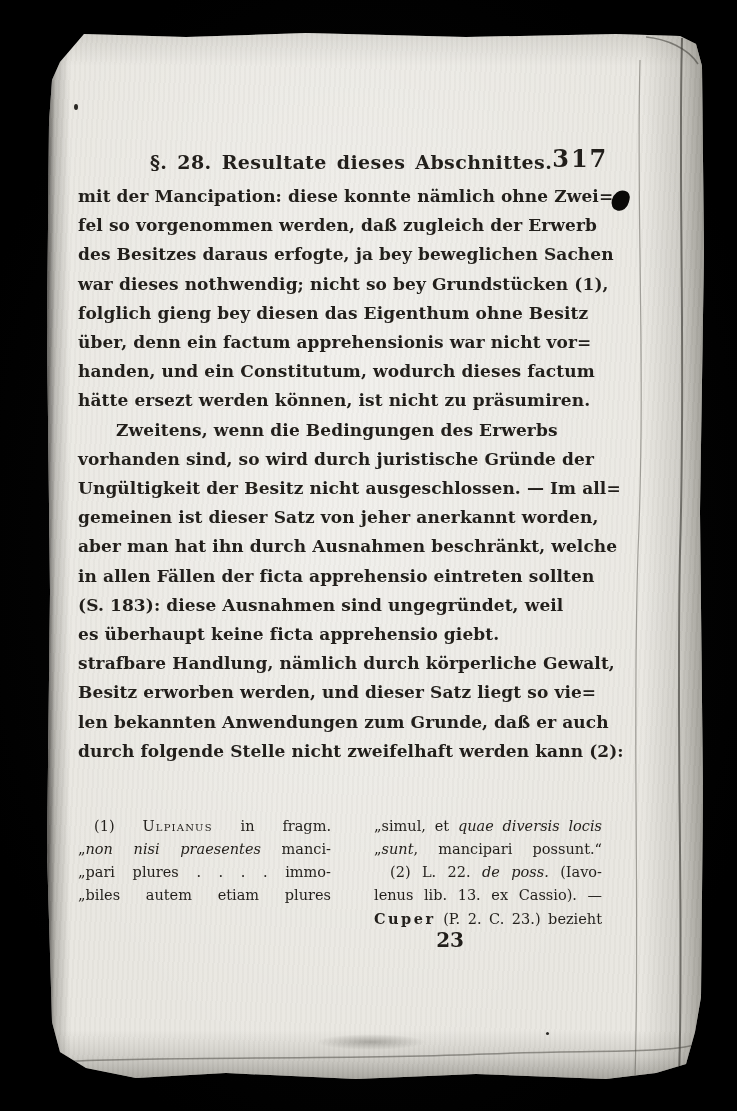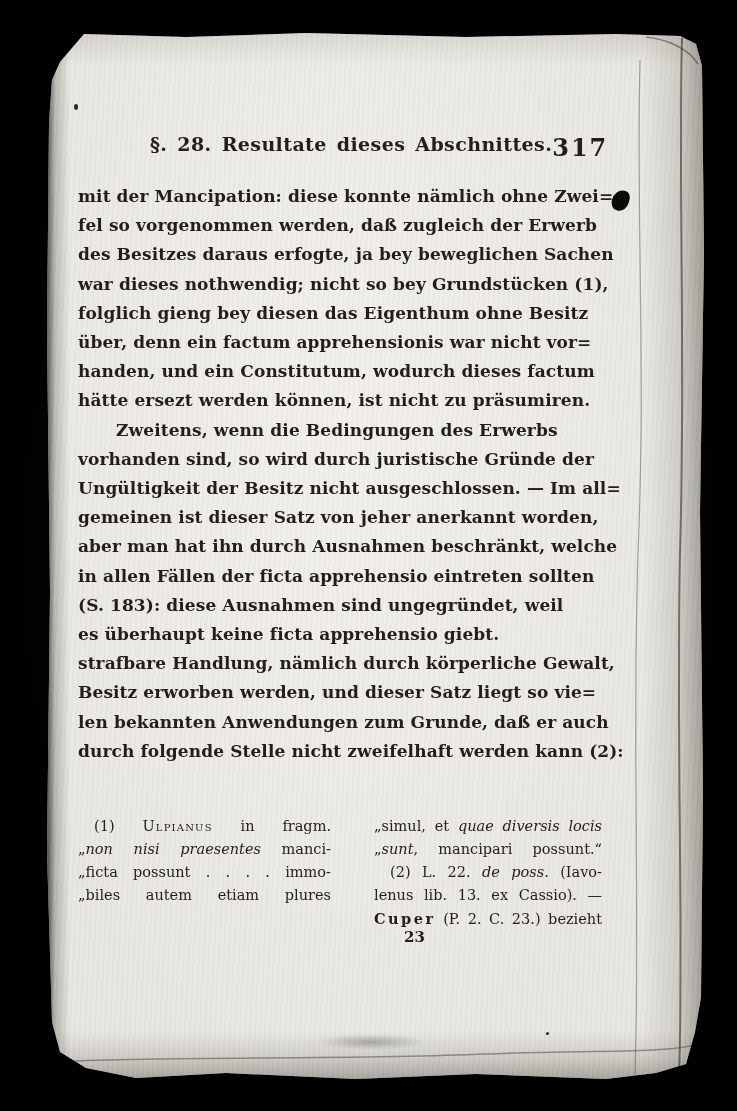--- a/index.html
+++ b/index.html
@@ -21,22 +21,22 @@
       linear-gradient(to bottom, rgba(145,143,135,0.28) 0px, rgba(145,143,135,0) 34px),
       #e8e6e0;
     clip-path:polygon(38px 2px,140px 5px,260px 1px,420px 5px,570px 2px,634px 4px,650px 12px,656px 34px,
       658px 220px,654px 480px,657px 760px,655px 965px,649px 1000px,640px 1032px,610px 1041px,
       560px 1047px,430px 1042px,310px 1047px,180px 1041px,90px 1046px,40px 1036px,14px 1020px,
       6px 990px,1px 820px,4px 560px,1px 300px,3px 90px,6px 48px,14px 30px);
     color:#221f1b;
   }
   .creases{position:absolute;left:0;top:0;width:658px;height:1048px;pointer-events:none;}
   .header{
-    position:absolute;top:101px;left:104px;right:171px;
-    display:flex;justify-content:space-between;align-items:flex-start;
+    position:absolute;top:112px;left:104px;right:171px;
+    display:flex;justify-content:space-between;align-items:flex-end;
     font-weight:bold;font-size:19px;letter-spacing:0.4px;word-spacing:3px;white-space:nowrap;
   }
   .header .sect{margin-right:10px;}
   .header .pagenum{font-weight:bold;font-size:24px;letter-spacing:2px;}
   .bodytext{
     position:absolute;left:32px;top:150px;width:464px;
     font-weight:bold;font-size:17px;letter-spacing:0.1px;
   }
   .line{
     line-height:29.2px;white-space:nowrap;
@@ -47,22 +47,22 @@
   .footnotes{position:absolute;top:783px;left:32px;width:540px;font-size:14.5px;}
   .fn-col{position:absolute;top:0;}
   .fn-col.left{left:0;width:253px;}
   .fn-col.right{left:296px;width:228px;}
   .fn-line{line-height:23px;white-space:nowrap;text-align:justify;text-align-last:justify;}
   .fn-line.indent{text-indent:16px;}
   .s-i{font-style:italic;}
   .s-sc{font-variant:small-caps;letter-spacing:1.2px;margin-top:44px;}
   .s-frsp{font-weight:bold;letter-spacing:2.5px;}
   .signature{
-    position:absolute;left:358px;top:896px;width:60px;text-align:left;
-    font-weight:bold;font-size:15px;
+    position:absolute;left:358px;top:896px;width:60px;text-align:right;
+    font-weight:bold;font-size:20px;
   }
   .blob{
     position:absolute;left:566px;top:158px;width:17px;height:21px;
     background:#0b0a08;border-radius:62% 38% 55% 45%;transform:rotate(14deg);
   }
   .speck{position:absolute;background:#2a2824;border-radius:50%;}
   .speck.s1{left:28px;top:72px;width:4px;height:6px;}
   .speck.s2{left:500px;top:1000px;width:3px;height:3px;}
   .speck.s3{left:160px;top:288px;width:2px;height:2px;}
   .smudge{
@@ -107,21 +107,21 @@
           <div class="line">Besitz erworben werden, und dieser Satz liegt so vie=</div>
           <div class="line">len bekannten Anwendungen zum Grunde, daß er auch</div>
           <div class="line flush">durch folgende Stelle nicht zweifelhaft werden kann (2):</div>
         </div>
       </div>
 
     <div class="footnotes">
       <div class="fn-col left">
           <div class="fn-line indent"><span>(1) </span><span class="s-sc">Ulpianus</span><span> in fragm.</span></div>
           <div class="fn-line"><span>„</span><span class="s-i">non nisi praesentes</span><span> manci-</span></div>
-          <div class="fn-line"><span>„ficta possunt . . . . immo-</span></div>
+          <div class="fn-line"><span>„pari plures . . . . immo-</span></div>
           <div class="fn-line"><span>„biles autem etiam plures</span></div>
         </div>
       <div class="fn-col right">
           <div class="fn-line"><span>„simul, et </span><span class="s-i">quae diversis locis</span></div>
           <div class="fn-line"><span>„</span><span class="s-i">sunt</span><span>, mancipari possunt.“</span></div>
           <div class="fn-line indent"><span>(2) L. 22. </span><span class="s-i">de poss.</span><span> (Iavo-</span></div>
           <div class="fn-line"><span>lenus lib. 13. ex Cassio). —</span></div>
           <div class="fn-line"><span class="s-frsp">Cuper</span><span> (P. 2. C. 23.) bezieht</span></div>
         </div>
     </div>

